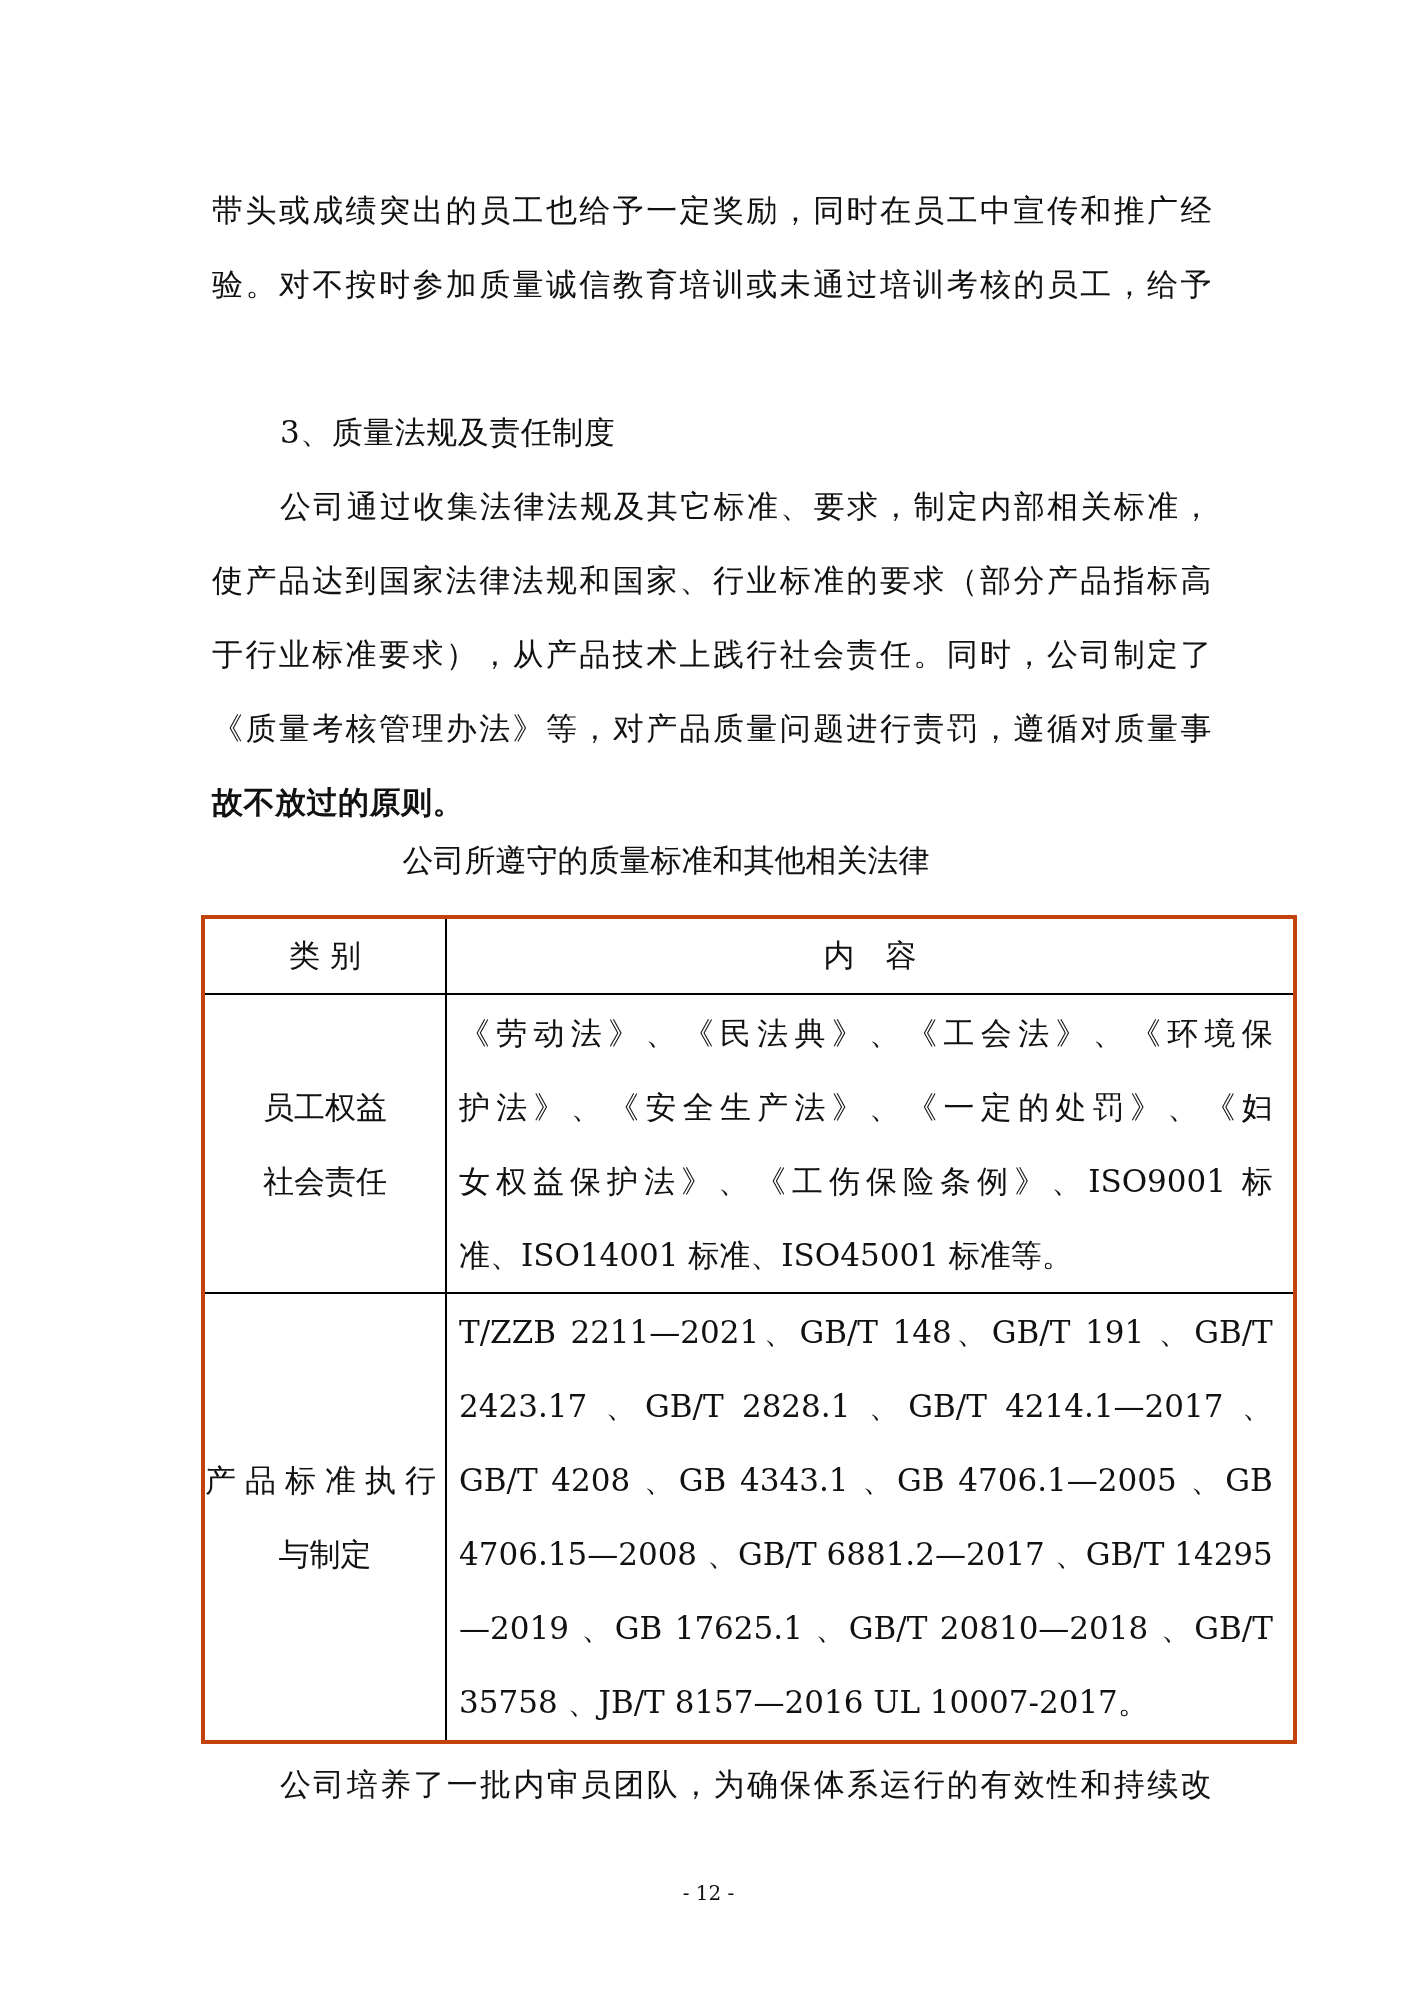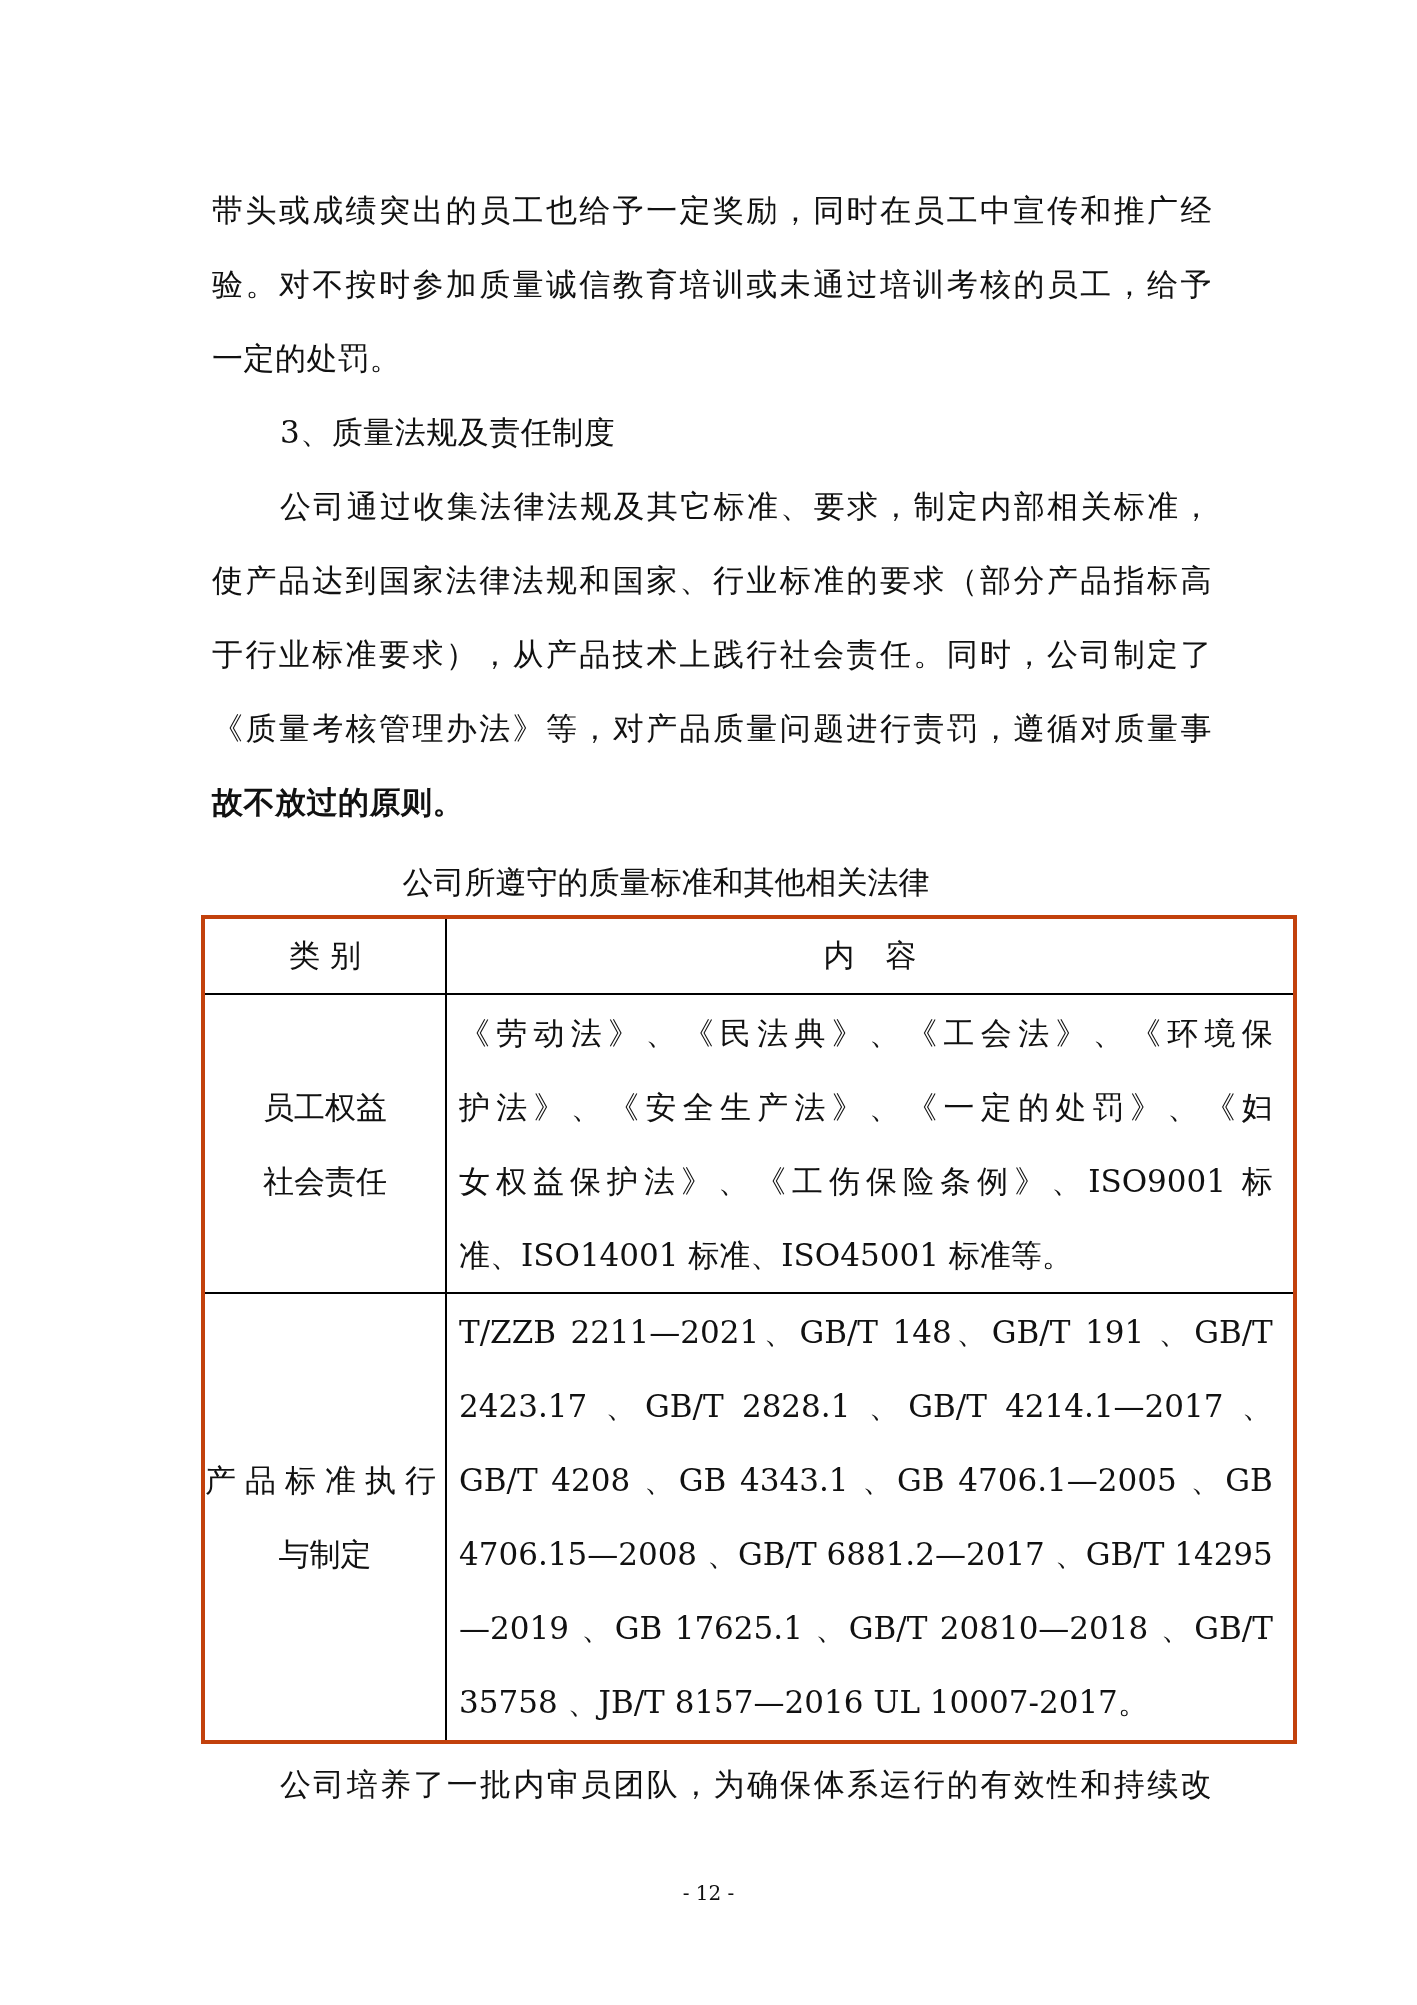--- a/index.html
+++ b/index.html
@@ -31,21 +31,21 @@
       letter-spacing: 0.5px;
     }
     .justify {
       text-align: justify;
       text-align-last: justify;
     }
     .indent { left: 280px; width: 932px; }
     .caption {
       position: absolute;
       left: 0; width: 1332px;
-      top: 862px;
+      top: 840px;
       text-align: center;
       font-size: 31px;
       line-height: 40px;
     }
     table.std {
       position: absolute;
       left: 201px;
       top: 915px;
       width: 1018px;
       border-collapse: collapse;
@@ -87,21 +87,20 @@
       margin-top: 19px;
     }
   </style>
 </head>
 <body>
 
 <div class="page">
 
   <div class="line justify" style="top:190px;">带头或成绩突出的员工也给予一定奖励，同时在员工中宣传和推广经</div>
   <div class="line justify" style="top:264px;">验。对不按时参加质量诚信教育培训或未通过培训考核的员工，给予</div>
-  <div class="line" style="top:338px;">一定的处罚。</div>
 
   <div class="line indent" style="top:412px;">3、质量法规及责任制度</div>
 
   <div class="line indent justify" style="top:486px;">公司通过收集法律法规及其它标准、要求，制定内部相关标准，</div>
   <div class="line justify" style="top:560px;">使产品达到国家法律法规和国家、行业标准的要求（部分产品指标高</div>
   <div class="line justify" style="top:634px;">于行业标准要求），从产品技术上践行社会责任。同时，公司制定了</div>
   <div class="line justify" style="top:708px;">《质量考核管理办法》等，对产品质量问题进行责罚，遵循对质量事</div>
   <div class="line" style="top:782px;font-weight:bold;">故不放过的原则。</div>
 
   <div class="caption">公司所遵守的质量标准和其他相关法律</div>

